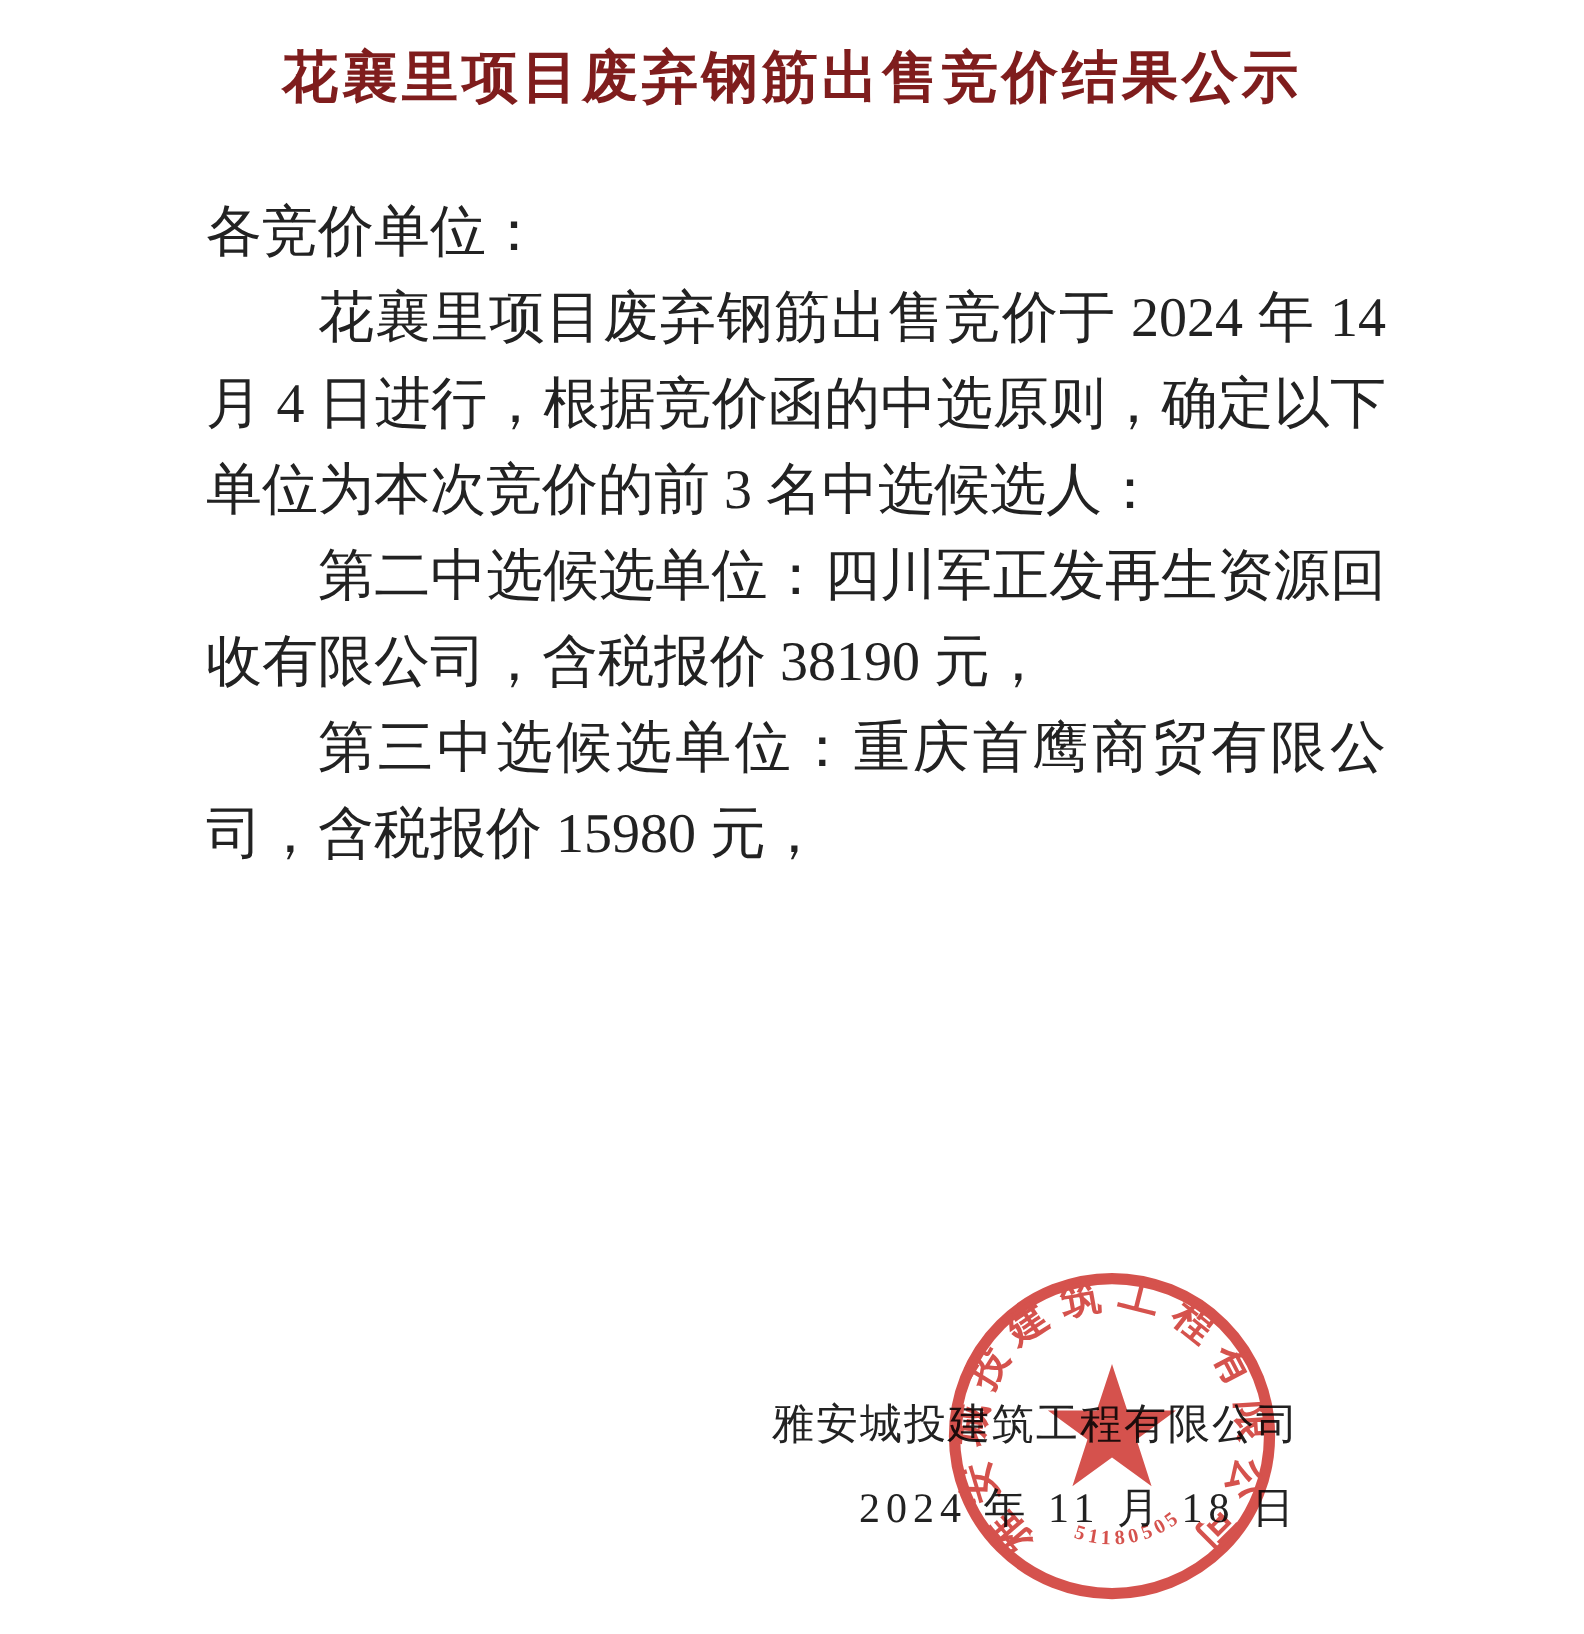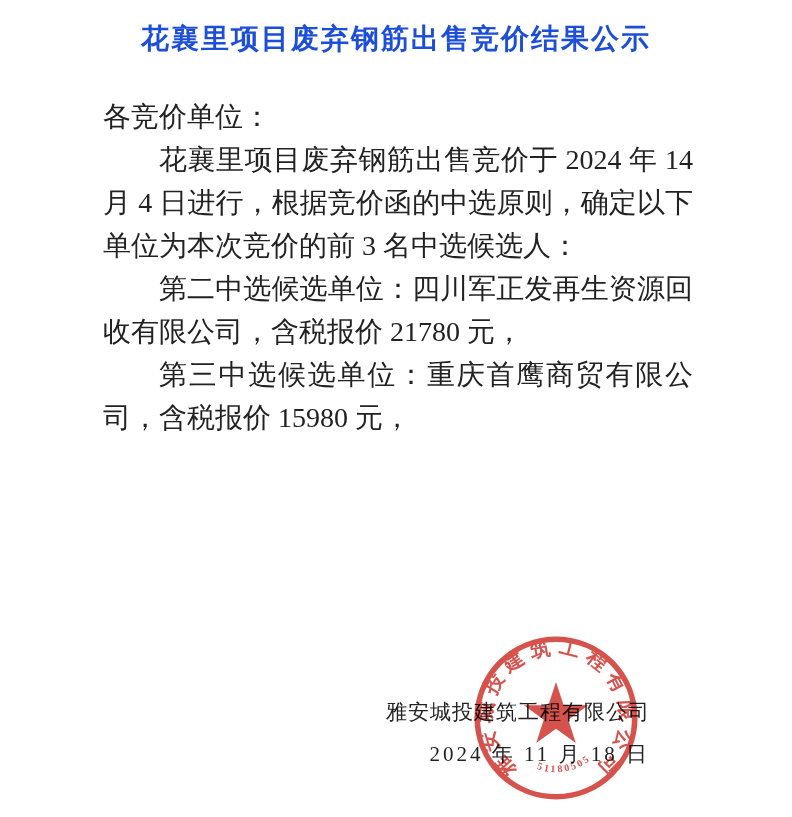--- a/index.html
+++ b/index.html
@@ -17,21 +17,21 @@
     position: absolute;
     top: 20px;
     left: 0;
     width: 100%;
     margin: 0;
     text-align: center;
     font-family: "Liberation Sans", sans-serif;
     font-weight: 700;
     font-size: 28px;
     letter-spacing: 2px;
-    color: #1d4ed8;
+    color: #7f1d1d;
   }
   .doc-body {
     position: absolute;
     left: 103px;
     top: 95px;
     width: 590px;
     font-size: 28px;
     line-height: 43px;
     text-align: justify;
     color: #222222;
@@ -70,21 +70,21 @@
 </head>
 <body>
 
 <div class="page">
 
   <h1 class="doc-title">花襄里项目废弃钢筋出售竞价结果公示</h1>
 
   <div class="doc-body">
     <p class="salutation">各竞价单位：</p>
     <p>花襄里项目废弃钢筋出售竞价于 2024 年 14 月 4 日进行，根据竞价函的中选原则，确定以下单位为本次竞价的前 3 名中选候选人：</p>
-    <p>第二中选候选单位：四川军正发再生资源回收有限公司，含税报价 21780 元，</p>
+    <p>第二中选候选单位：四川军正发再生资源回收有限公司，含税报价 38190 元，</p>
     <p>第三中选候选单位：重庆首鹰商贸有限公司，含税报价 15980 元，</p>
   </div>
 
   <div class="signature-company">雅安城投建筑工程有限公司</div>
 
   <div class="signature-date">2024 年 11 月 18 日</div>
 
   <div class="seal">
     <svg viewBox="0 0 160 168">
       <defs>

